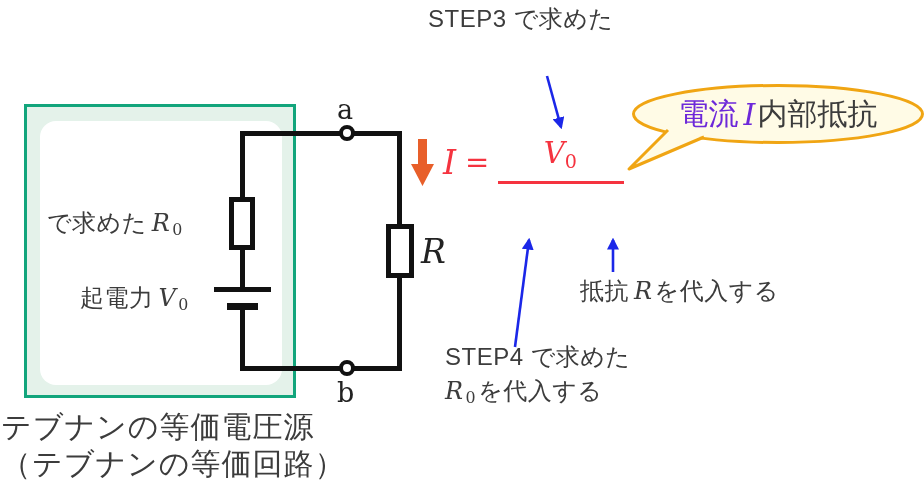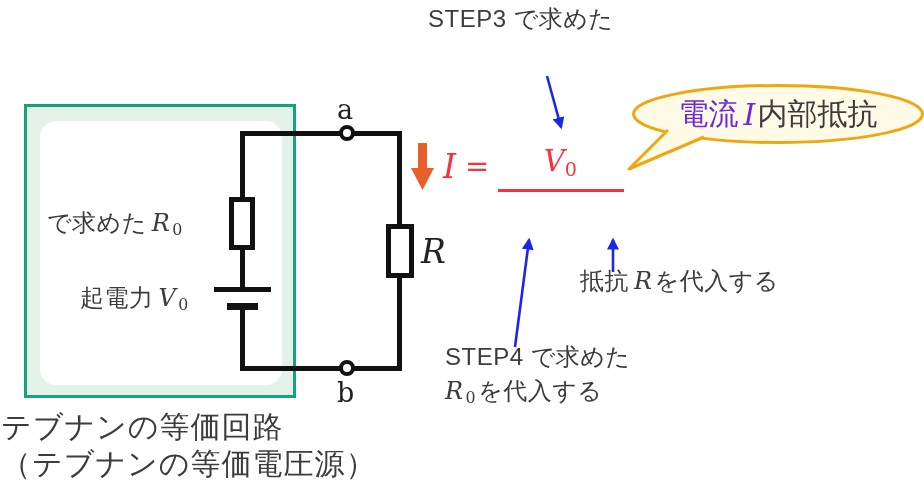--- a/index.html
+++ b/index.html
@@ -22,21 +22,21 @@
   .math-sub{font-family:"DejaVu Serif",serif;font-style:normal;font-size:0.66em;
             vertical-align:-0.28em;margin-right:2px;}
   .serif-label{position:absolute;font-family:"DejaVu Serif",serif;font-size:27px;color:#222;}
   .caption{position:absolute;left:1px;top:408px;font-size:30px;line-height:37px;
            letter-spacing:1px;white-space:nowrap;}
   
   .formula{position:absolute;left:411px;top:137px;display:flex;align-items:center;
            gap:9px;color:#f5333f;}
   .f-i{font-family:"DejaVu Serif",serif;font-style:italic;font-size:33px;}
   .f-eq{font-size:29px;font-family:"DejaVu Serif",serif;}
-  .fraction{display:flex;flex-direction:column;align-items:center;min-width:126px;margin-top:8px;}
+  .fraction{display:flex;flex-direction:column;align-items:center;min-width:126px;}
   .fraction .num,.fraction .den{font-size:29px;font-family:"DejaVu Serif",serif;
            font-style:italic;white-space:nowrap;line-height:32px;}
   .frac-bar{height:3px;background:#f5333f;width:100%;margin:3px 0;}
   .plus{margin:0 8px;font-style:normal;}
   
   .overlay{position:absolute;left:0;top:0;pointer-events:none;}
   
   .bubble-text{position:absolute;left:633px;top:87px;width:290px;height:54px;
                display:flex;align-items:center;justify-content:center;
                font-size:30px;white-space:nowrap;}
@@ -71,34 +71,34 @@
 
   <div class="jp" style="left:47px;top:206px">
     <span>で求めた</span><span class="math">R</span><span class="math-sub">0</span>
   </div>
   <div class="jp" style="left:80px;top:281px">
     <span>起電力</span><span class="math">V</span><span class="math-sub">0</span>
   </div>
   <div class="serif-label" style="left:421px;top:232px;font-size:33px;font-style:italic">R</div>
 
   <div class="caption">
-    <div>テブナンの等価回路</div>
-    <div>（テブナンの等価電圧源）</div>
+    <div>テブナンの等価電圧源</div>
+    <div>（テブナンの等価回路）</div>
   </div>
 
   <div class="jp" style="left:428px;top:2px">
     <div>STEP3 で求めた</div>
   </div>
 
   <div class="jp" style="left:445px;top:340px">
     <div>STEP4 で求めた</div>
     <div><span class="math" style="margin-left:0">R</span><span class="math-sub">0</span><span>を代入する</span></div>
   </div>
 
-  <div class="jp" style="left:580px;top:264px">
+  <div class="jp" style="left:580px;top:274px">
     <span>抵抗</span><span class="math">R</span><span>を代入する</span>
   </div>
 
   <div class="formula">
     <svg width="23" height="47" viewBox="0 0 23 47">
       <polygon points="7,0 16,0 16,25 23,25 11.5,47 0,25 7,25" fill="#e85f2a"></polygon>
     </svg>
     <span class="f-i">I</span>
     <span class="f-eq">=</span>
     <div class="fraction">

